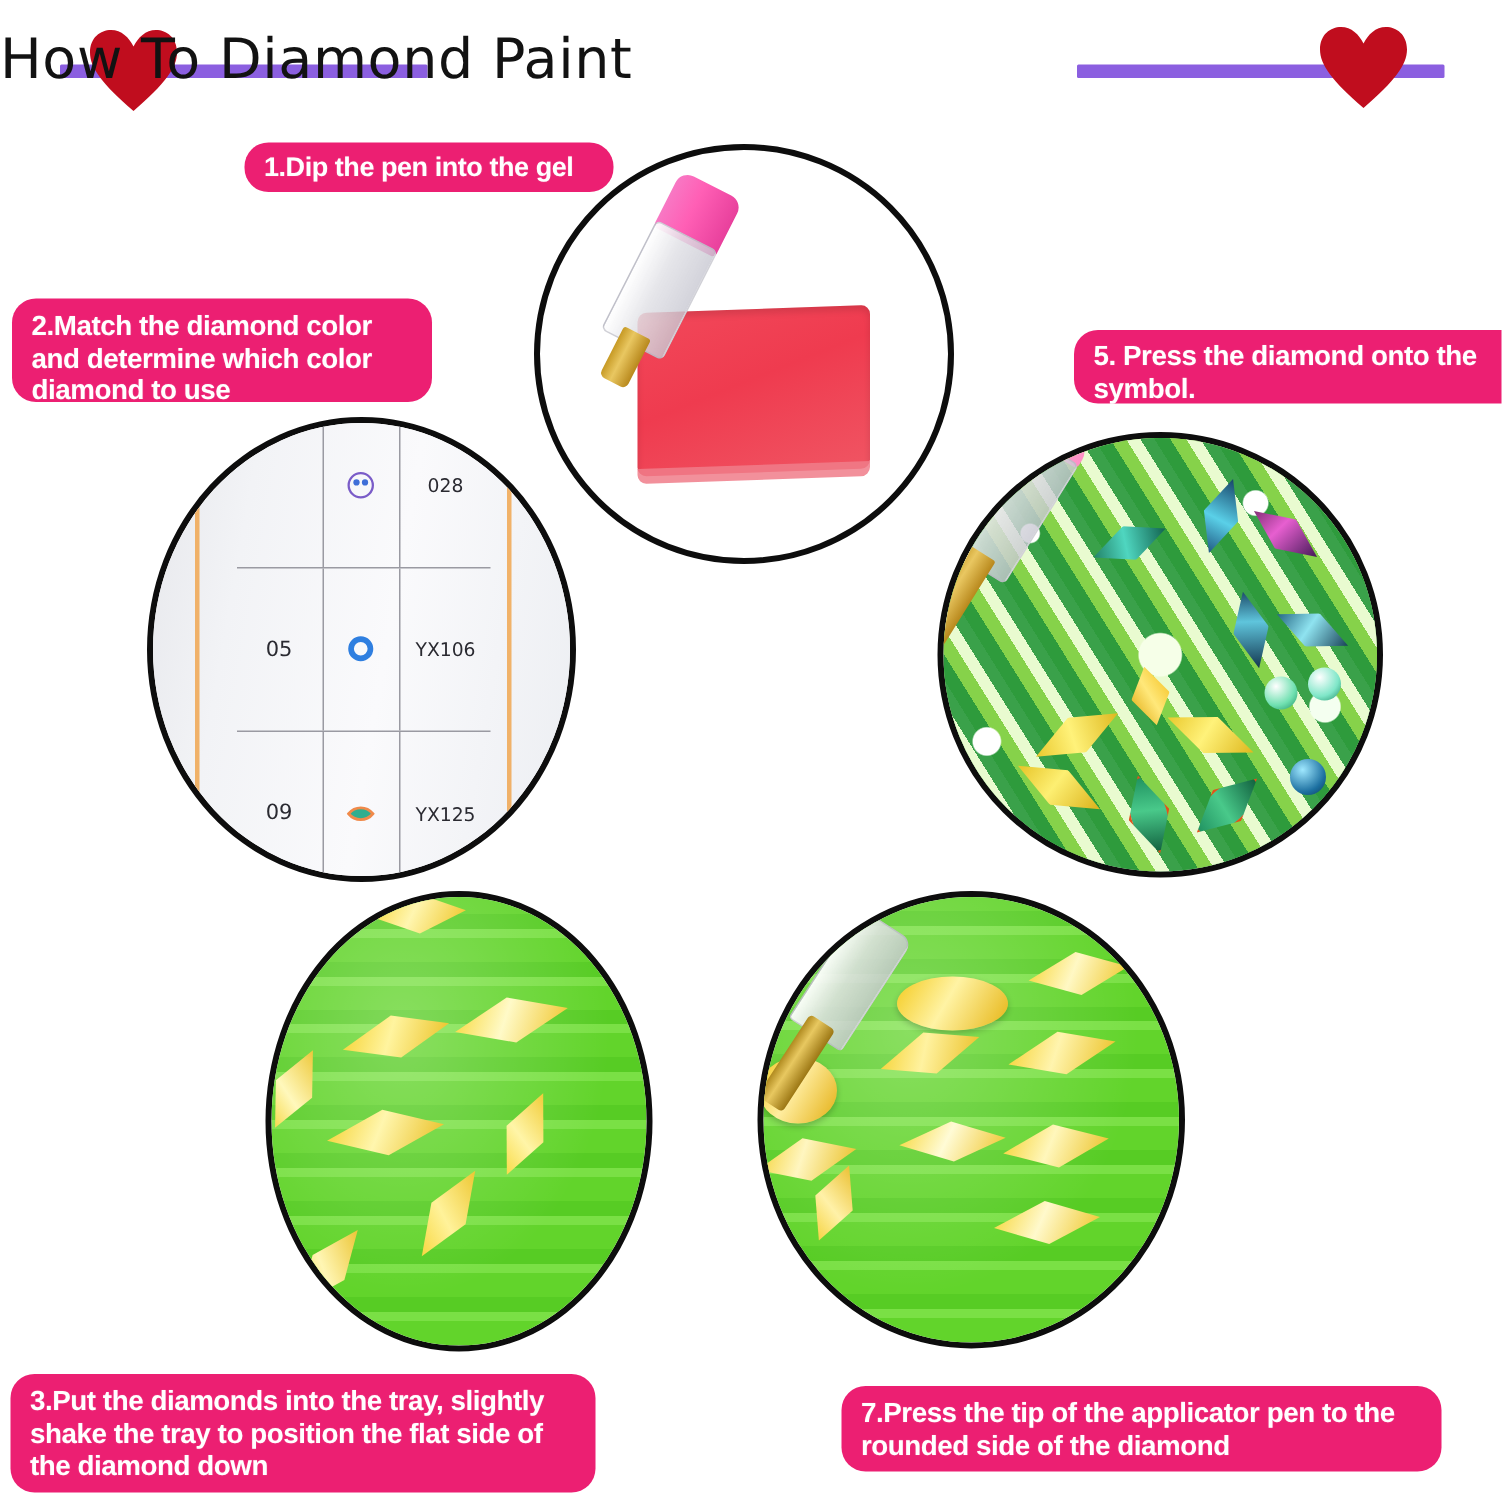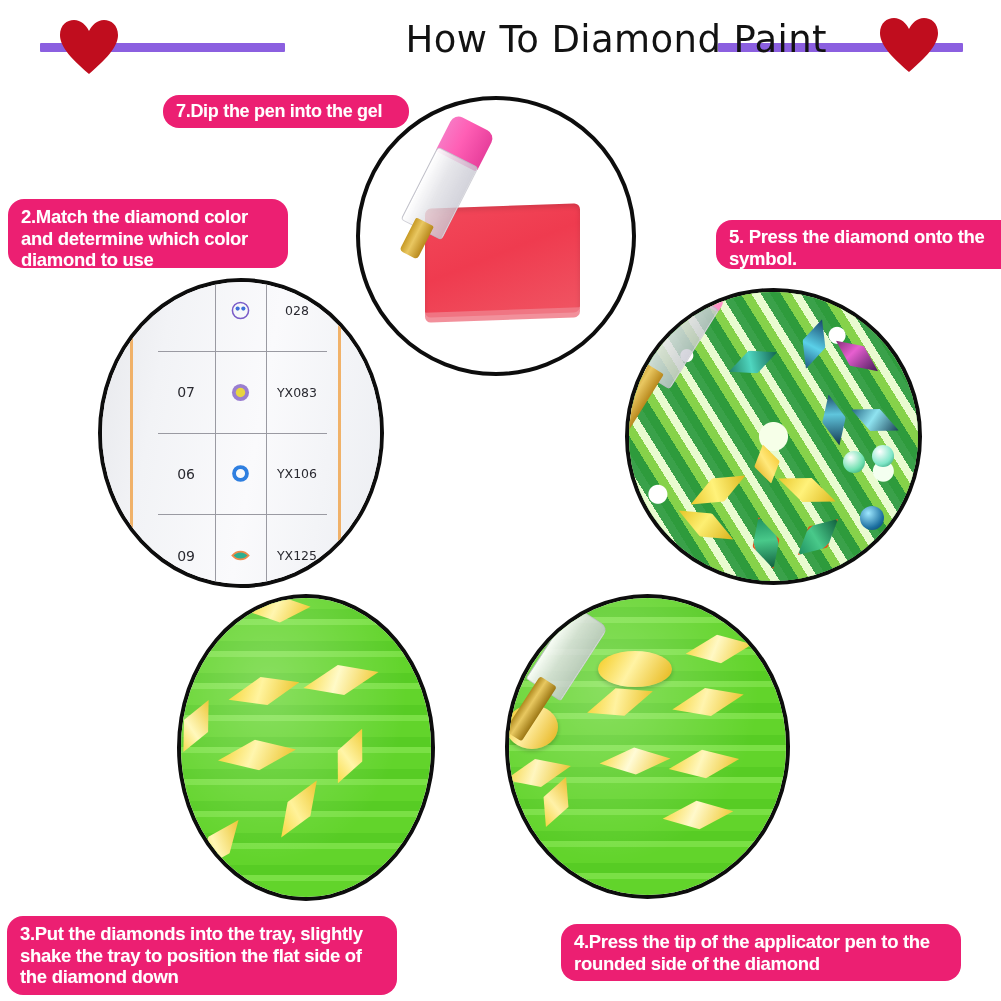--- a/index.html
+++ b/index.html
@@ -7,21 +7,21 @@
        font-family:"Liberation Sans", sans-serif;}
 
   
   #header{position:absolute;left:0;top:0;width:1001px;height:88px;}
   .bar{position:absolute;top:43px;height:9px;background:#8b5fe0;border-radius:1px;}
   .bar.left{left:40px;width:245px;}
   .bar.right{left:718px;width:245px;}
   .heart{position:absolute;width:62px;height:58px;}
   .heart.left{left:58px;top:18px;}
   .heart.right{left:878px;top:16px;}
-  #title{position:absolute;left:0;top:18px;width:827px;text-align:right;
+  #title{position:absolute;left:0;top:18px;width:827px;text-align:left;
          font-family:"DejaVu Sans", sans-serif;font-size:37px;color:#121212;
          letter-spacing:.4px;font-weight:400;}
 
   
   .label{position:absolute;background:#ec1f72;color:#ffffff;border-radius:16px;
          font-family:"Liberation Sans", sans-serif;font-weight:700;
          font-size:18.5px;line-height:21.5px;padding:7px 13px 8px 13px;
          box-sizing:border-box;letter-spacing:-.3px;
          text-shadow:0 0 1px rgba(255,255,255,.25);}
   #label-1{left:163px;top:95px;width:246px;height:33px;font-size:18px;
@@ -120,21 +120,21 @@
   <svg class="heart left" viewBox="0 0 62 58">
     <path d="M31 56 C10 38 2 27 2 17 C2 7 9 2 16 2 C23 2 28 7 31 13 C34 7 39 2 46 2 C53 2 60 7 60 17 C60 27 52 38 31 56 Z" fill="#c00d1e"></path>
   </svg>
   <svg class="heart right" viewBox="0 0 62 58">
     <path d="M31 56 C10 38 2 27 2 17 C2 7 9 2 16 2 C23 2 28 7 31 13 C34 7 39 2 46 2 C53 2 60 7 60 17 C60 27 52 38 31 56 Z" fill="#c00d1e"></path>
   </svg>
 
   <div id="title">How To Diamond Paint</div>
 </div>
 
-<div class="label" id="label-1">7.Dip the pen into the gel</div>
+<div class="label" id="label-1">1.Dip the pen into the gel</div>
 
 <div class="circle" id="circle-gel">
   <div class="inner">
     <div class="gelpad"></div>
     <div class="pen" id="pen-gel">
       <div class="cap"></div>
       <div class="body"></div>
       <div class="tip"></div>
     </div>
   </div>
@@ -159,33 +159,23 @@
             </svg>
         </div>
         <div class="lc-code">028</div>
       </div>
 
 
 
 
 
 
+
       <div class="lrow">
-        <div class="lc-num">07</div>
-        <div class="lc-sym">
-          <svg class="sym" viewBox="0 0 20 20">
-              <circle cx="10" cy="10" r="9" fill="#9a7ed0"></circle>
-              <circle cx="10" cy="10" r="5" fill="#e8d540"></circle>
-            </svg>
-        </div>
-        <div class="lc-code">YX083</div>
-      </div>
-
-      <div class="lrow">
-        <div class="lc-num">06</div>
+        <div class="lc-num">05</div>
         <div class="lc-sym">
           <svg class="sym" viewBox="0 0 20 20">
               <circle cx="10" cy="10" r="6.8" fill="none" stroke="#2f7fe0" stroke-width="4"></circle>
             </svg>
         </div>
         <div class="lc-code">YX106</div>
       </div>
 
       <div class="lrow">
         <div class="lc-num">09</div>
@@ -258,13 +248,13 @@
     <div class="dia" style="left:55%;top:68%;width:74px;height:30px;background:linear-gradient(120deg,#f6d227,#fff9cc 45%,#edc11a);transform:rotate(-6deg);"></div>
 
     <div class="pen" id="pen-tray">
 
       <div class="body"></div>
       <div class="tip"></div>
     </div>
   </div>
 </div>
 
-<div class="label" id="label-4">4.Press the tip of the applicator pen to the rounded side of the diamond</div>
+<div class="label" id="label-4">7.Press the tip of the applicator pen to the rounded side of the diamond</div>
 
 </body></html>

